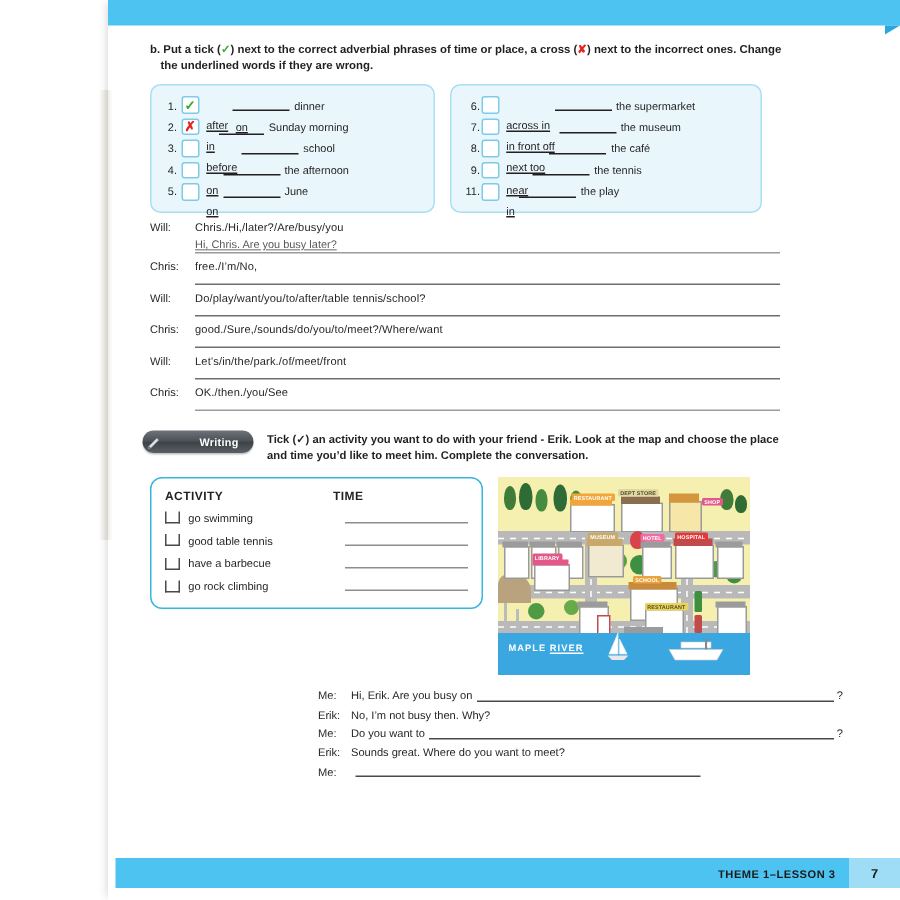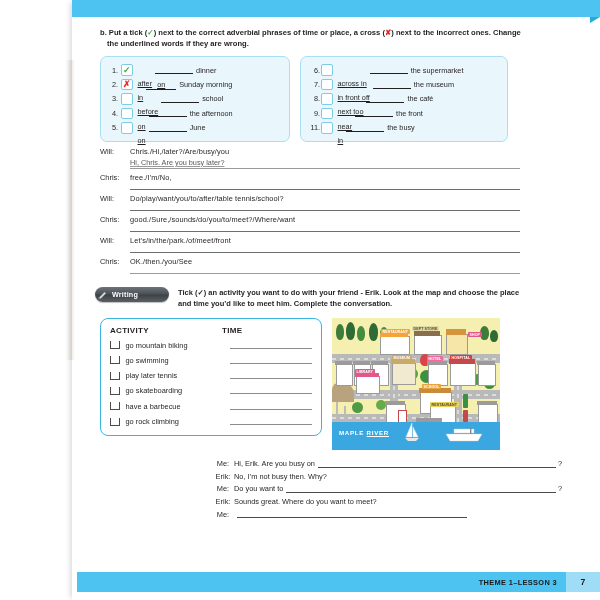--- a/index.html
+++ b/index.html
@@ -117,20 +117,21 @@
     width:74px;height:15px;border-radius:7.5px;flex:0 0 auto;
     background:linear-gradient(180deg,#6d7378 0%,#4a5055 48%,#3b4145 52%,#5a6065 100%);
     display:flex;align-items:center;box-shadow:0 1px 1px rgba(0,0,0,.25);
   }
   .badge .pencil{
     width:15px;height:15px;flex:0 0 auto;display:flex;align-items:center;justify-content:center;
   }
   .badge .btxt{
     color:#fff;font-size:7.2px;font-weight:bold;letter-spacing:.2px;
     padding-left:2px;
+    margin-left:21px;
   }
   .w-instr{
     margin-left:9px;width:345px;font-size:7.5px;font-weight:bold;line-height:1.5;
   }
 
   
   .act-row{display:flex;margin:9px 0 0 28px;gap:10px;align-items:flex-start;}
   .act-box{
     width:222px;background:#fff;border:1.3px solid #39b6e0;border-radius:8px;
     padding:7px 9px 6px 9px;box-sizing:border-box;
@@ -172,21 +173,21 @@
   .tree{position:absolute;border-radius:50% 50% 45% 45%;}
   .sign{
     position:absolute;font-size:3.6px;font-weight:bold;color:#fff;
     padding:.5px 1.5px;border-radius:1px;letter-spacing:.1px;white-space:nowrap;
   }
   .bridge{position:absolute;background:#9b9b9b;}
   .boat{position:absolute;}
 
   
   .conv{margin:7px 0 0 140px;width:350px;}
-  .conv-line{display:flex;font-size:7.4px;height:12.6px;align-items:center;text-align:center;}
+  .conv-line{display:flex;font-size:7.4px;height:12.6px;align-items:center;}
   .conv-sp{width:22px;flex:0 0 auto;}
   .conv-tx{white-space:nowrap;}
   .conv-blank{
     flex:1;border-bottom:.9px solid #4a4a4a;height:7px;margin:0 1px 0 3px;min-width:20px;
   }
   .q{margin-left:1px;}
 </style>
 </head>
 <body>
 
@@ -268,28 +269,28 @@
           <span class="cbox"></span>
           <span class="word">next too</span>
           <span class="blank b1"></span>
           <span class="tail">the café</span>
         </div>
         <div class="ex-item">
           <span class="num wide">9.</span>
           <span class="cbox"></span>
           <span class="word">near</span>
           <span class="blank b1"></span>
-          <span class="tail">the front</span>
+          <span class="tail">the tennis</span>
         </div>
         <div class="ex-item">
           <span class="num wide">11.</span>
           <span class="cbox"></span>
           <span class="word">in</span>
           <span class="blank b1"></span>
-          <span class="tail">the busy</span>
+          <span class="tail">the play</span>
         </div>
       </div>
 
     </div>
 
 
     <div class="dlg">
 
       <div class="dlg-line">
         <span class="spk">Will:</span>
@@ -347,36 +348,26 @@
 
     <div class="act-row">
 
       <div class="act-box">
         <div class="act-head">
           <span class="h1">ACTIVITY</span>
           <span>TIME</span>
         </div>
         <div class="act-item">
           <span class="sqbox"></span>
-          <span class="act-name">go mountain biking</span>
+          <span class="act-name">go swimming</span>
           <span class="time-line"></span>
         </div>
         <div class="act-item">
           <span class="sqbox"></span>
-          <span class="act-name">go swimming</span>
-          <span class="time-line"></span>
-        </div>
-        <div class="act-item">
-          <span class="sqbox"></span>
-          <span class="act-name">play later tennis</span>
-          <span class="time-line"></span>
-        </div>
-        <div class="act-item">
-          <span class="sqbox"></span>
-          <span class="act-name">go skateboarding</span>
+          <span class="act-name">good table tennis</span>
           <span class="time-line"></span>
         </div>
         <div class="act-item">
           <span class="sqbox"></span>
           <span class="act-name">have a barbecue</span>
           <span class="time-line"></span>
         </div>
         <div class="act-item">
           <span class="sqbox"></span>
           <span class="act-name">go rock climbing</span>

